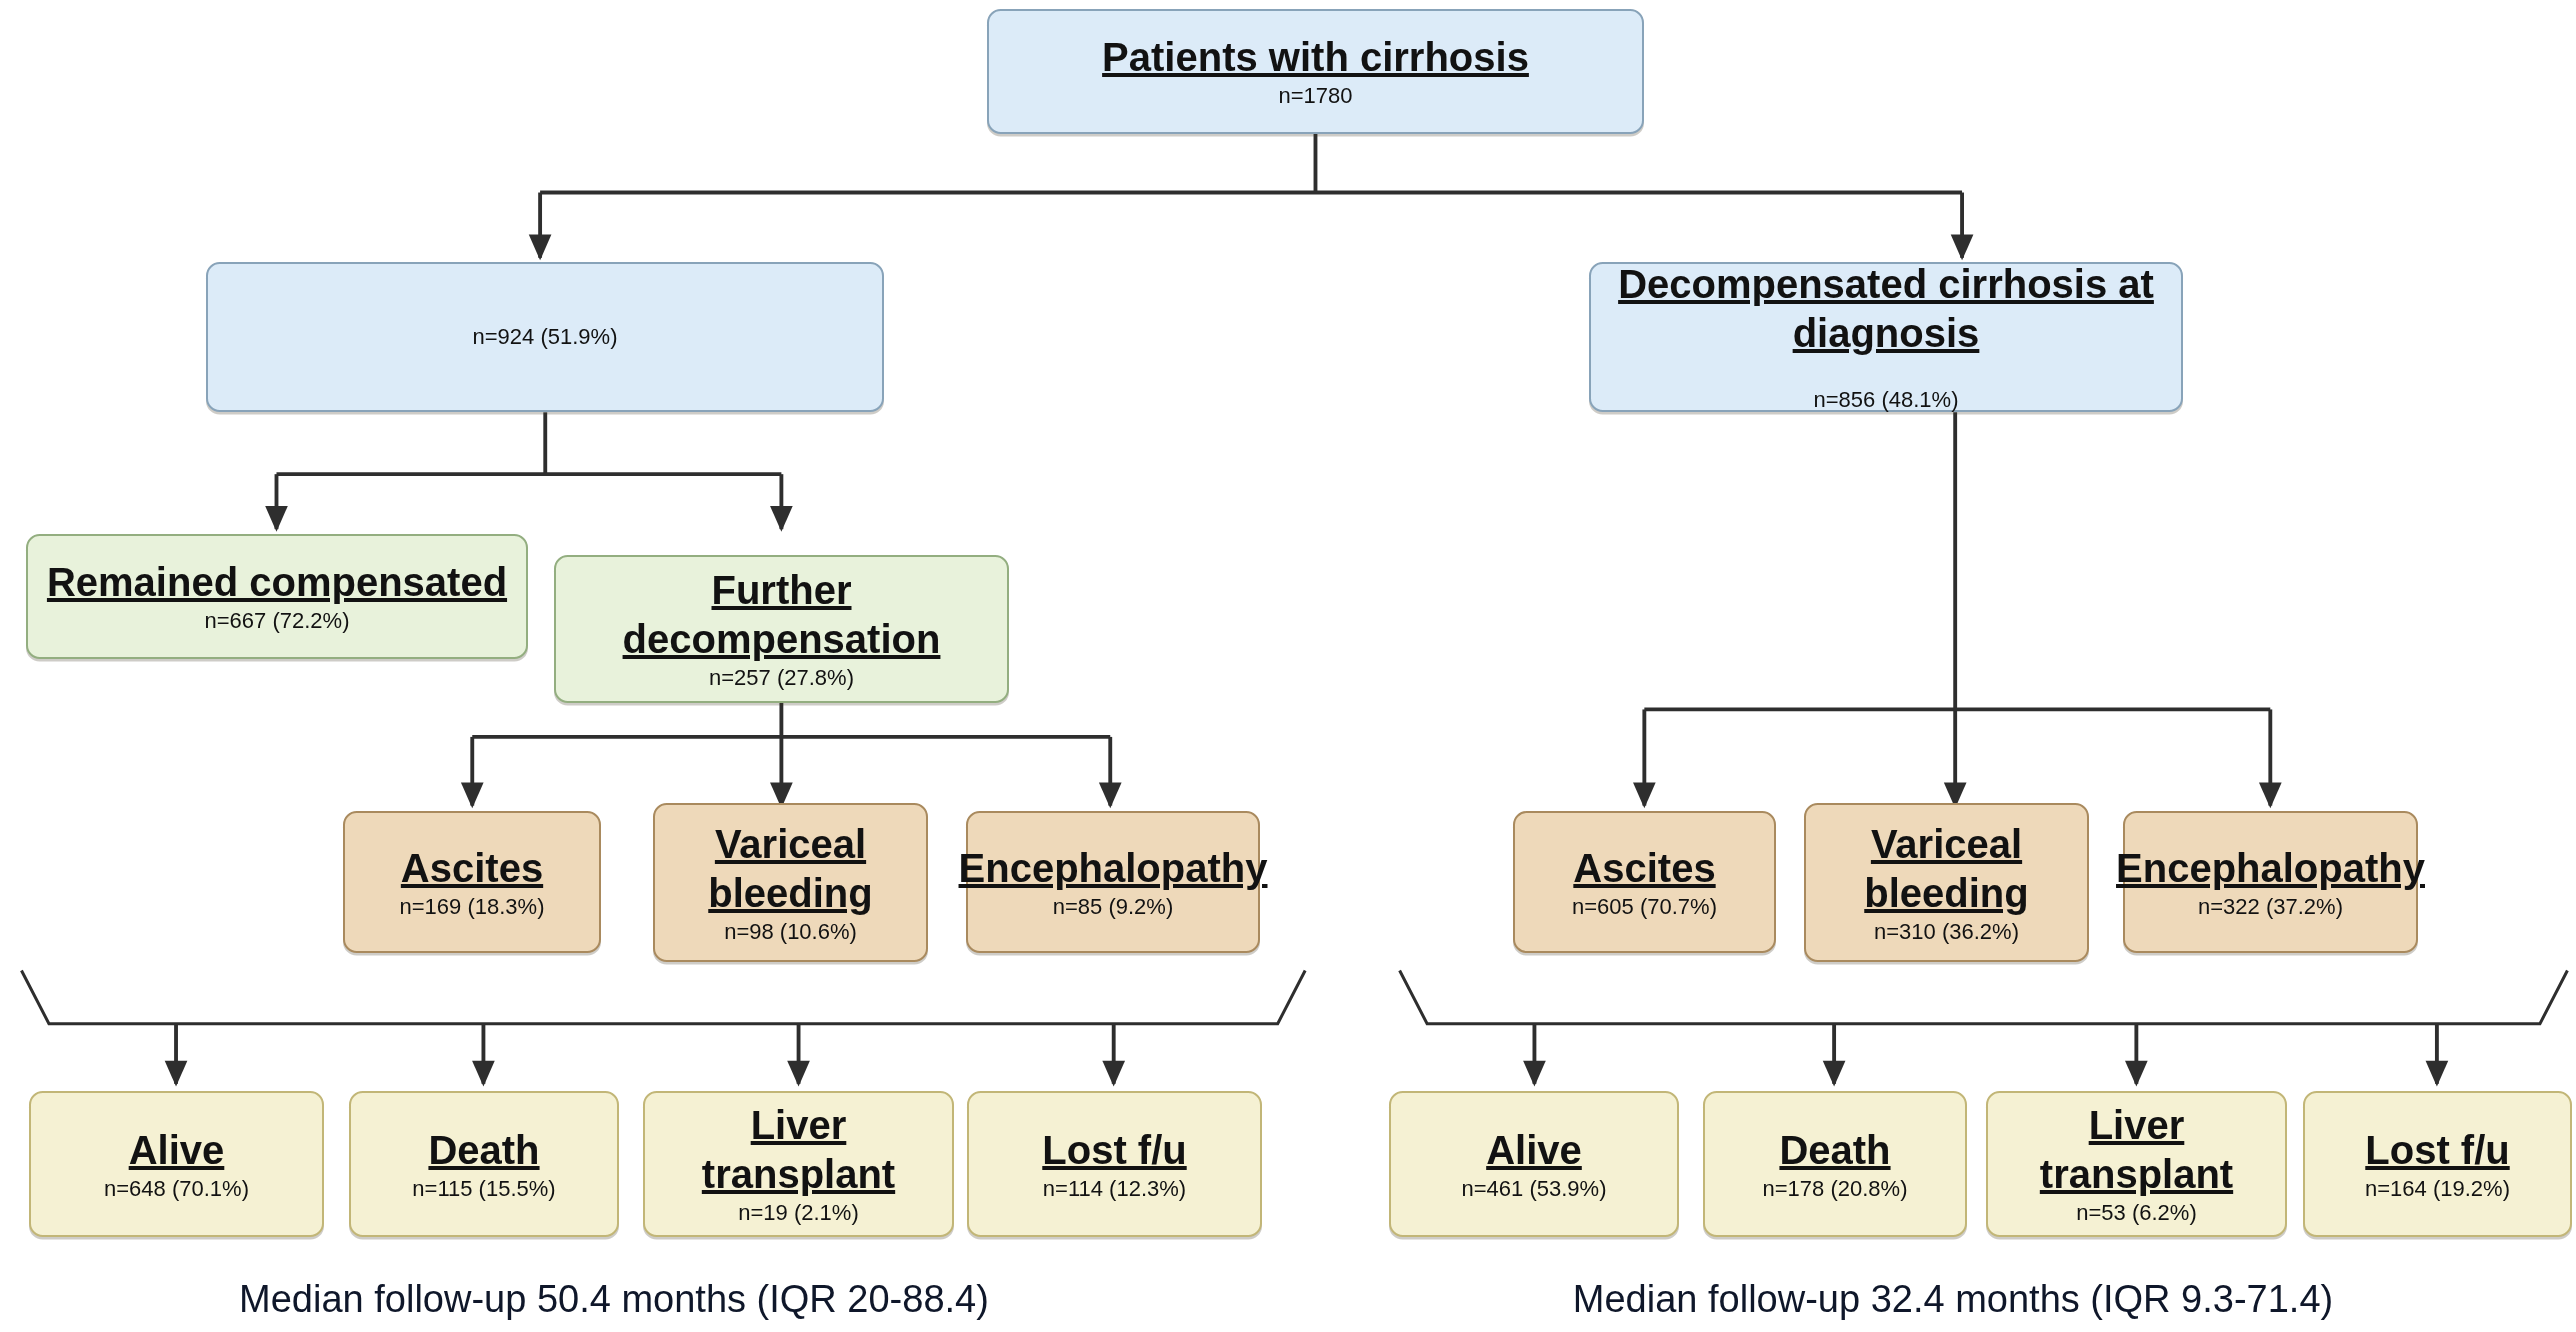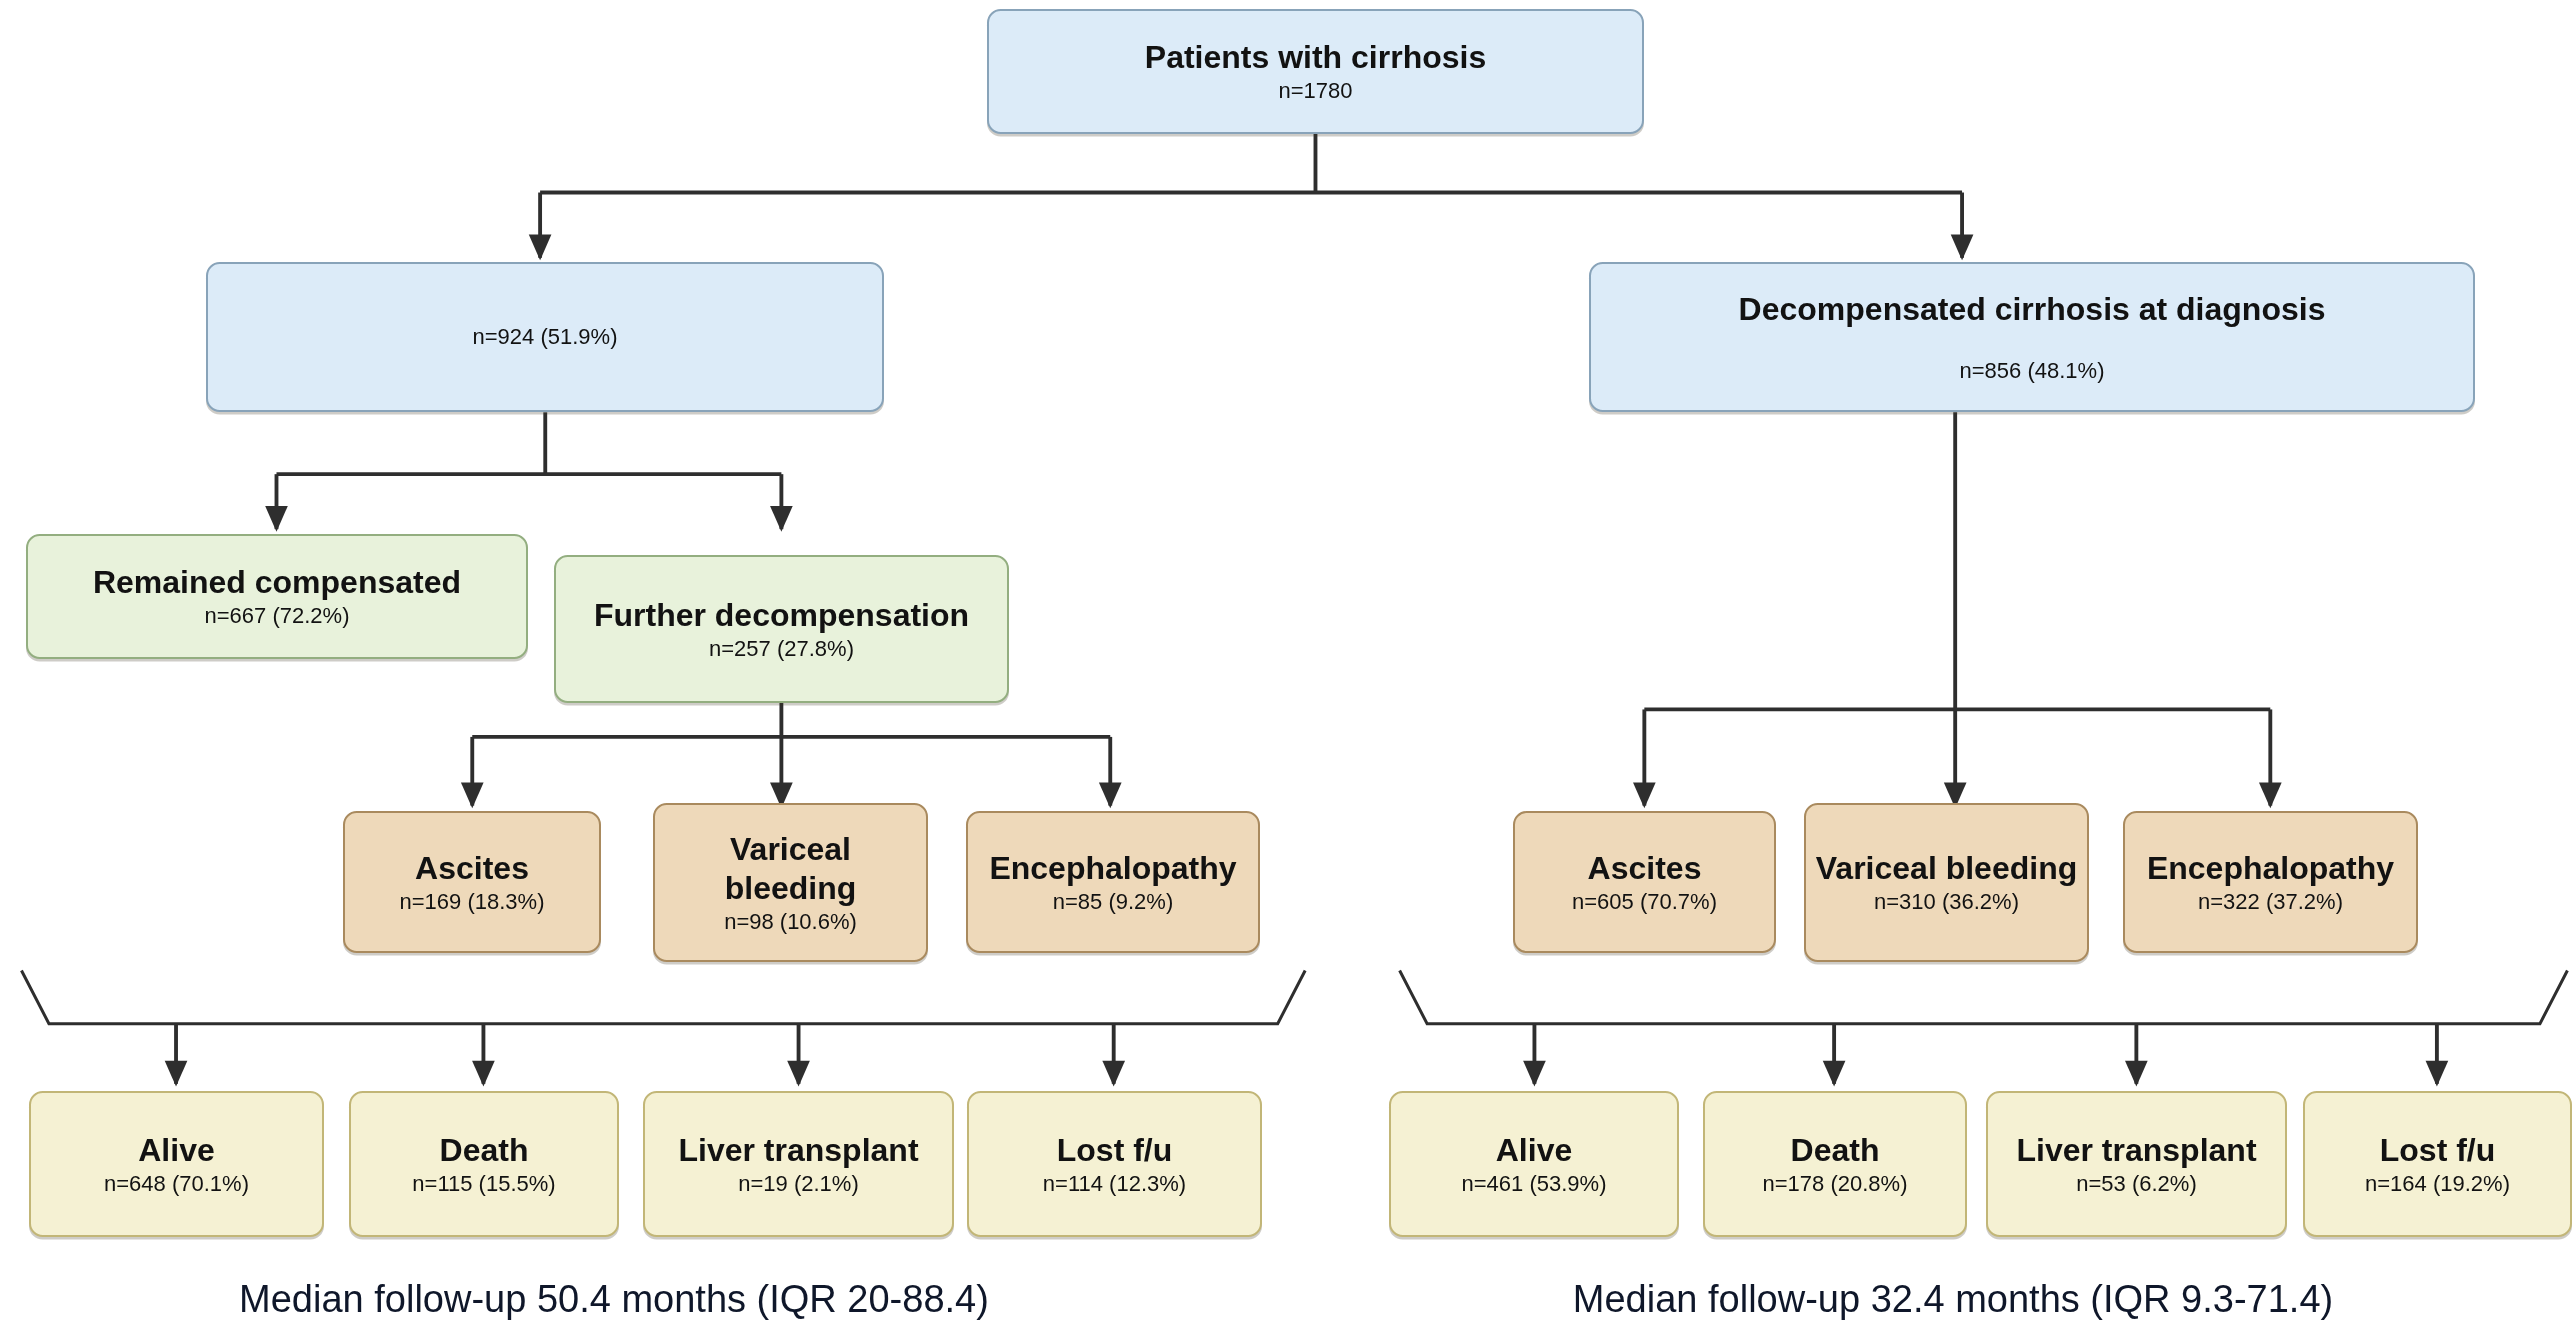--- a/index.html
+++ b/index.html
@@ -17,21 +17,21 @@
   }
   .canvas{position:relative;width:2576px;height:1333px;}
   svg.wires{position:absolute;left:0;top:0;width:2576px;height:1333px;}
   svg.wires .w{stroke:var(--line-color);stroke-width:4.5;fill:none;}
   svg.wires .ah{fill:var(--line-color);stroke:none;}
   .node{
     position:absolute;display:flex;flex-direction:column;align-items:center;justify-content:center;
     text-align:center;border-radius:13.7px;padding:3.4px 8.6px;box-sizing:border-box;
     box-shadow:0 2.6px 0 rgba(60,50,30,0.25);
   }
-  .node .t{font-weight:bold;font-size:32px;line-height:1.22;}
+  .node .t{font-weight:bold;font-size:40px;line-height:1.22;text-decoration:underline;}
   .node .v{font-size:22px;line-height:1.25;}
   .blue{background:var(--node-blue-fill);border:2.1px solid var(--node-blue-border);}
   .green{background:var(--node-green-fill);border:2.1px solid var(--node-green-border);}
   .tan{background:var(--node-tan-fill);border:2.1px solid var(--node-tan-border);}
   .yellow{background:var(--node-yellow-fill);border:2.1px solid var(--node-yellow-border);align-items:center;}
   .caption{
     position:absolute;width:1030px;text-align:center;font-size:38px;color:#0f172a;
   }
 </style>
 </head>
@@ -80,21 +80,21 @@
   </svg>
 
   <div class="node blue" style="left:987px;top:8.6px;width:657px;height:125px;">
     <div class="t">Patients with cirrhosis</div>
     <div class="v">n=1780</div>
   </div>
 
   <div class="node blue" style="left:206px;top:262px;width:678px;height:150px;">
     <div class="v">n=924 (51.9%)</div>
   </div>
-  <div class="node blue" style="left:1589px;top:262px;width:886px;height:150px;gap:28px;">
+  <div class="node blue" style="left:1589px;top:262px;width:594px;height:150px;gap:28px;">
     <div class="t">Decompensated cirrhosis at diagnosis</div>
     <div class="v">n=856 (48.1%)</div>
   </div>
 
   <div class="node green" style="left:26px;top:534px;width:502px;height:125px;">
     <div class="t">Remained compensated</div>
     <div class="v">n=667 (72.2%)</div>
   </div>
   <div class="node green" style="left:554px;top:555px;width:455px;height:148px;">
     <div class="t">Further decompensation</div>

